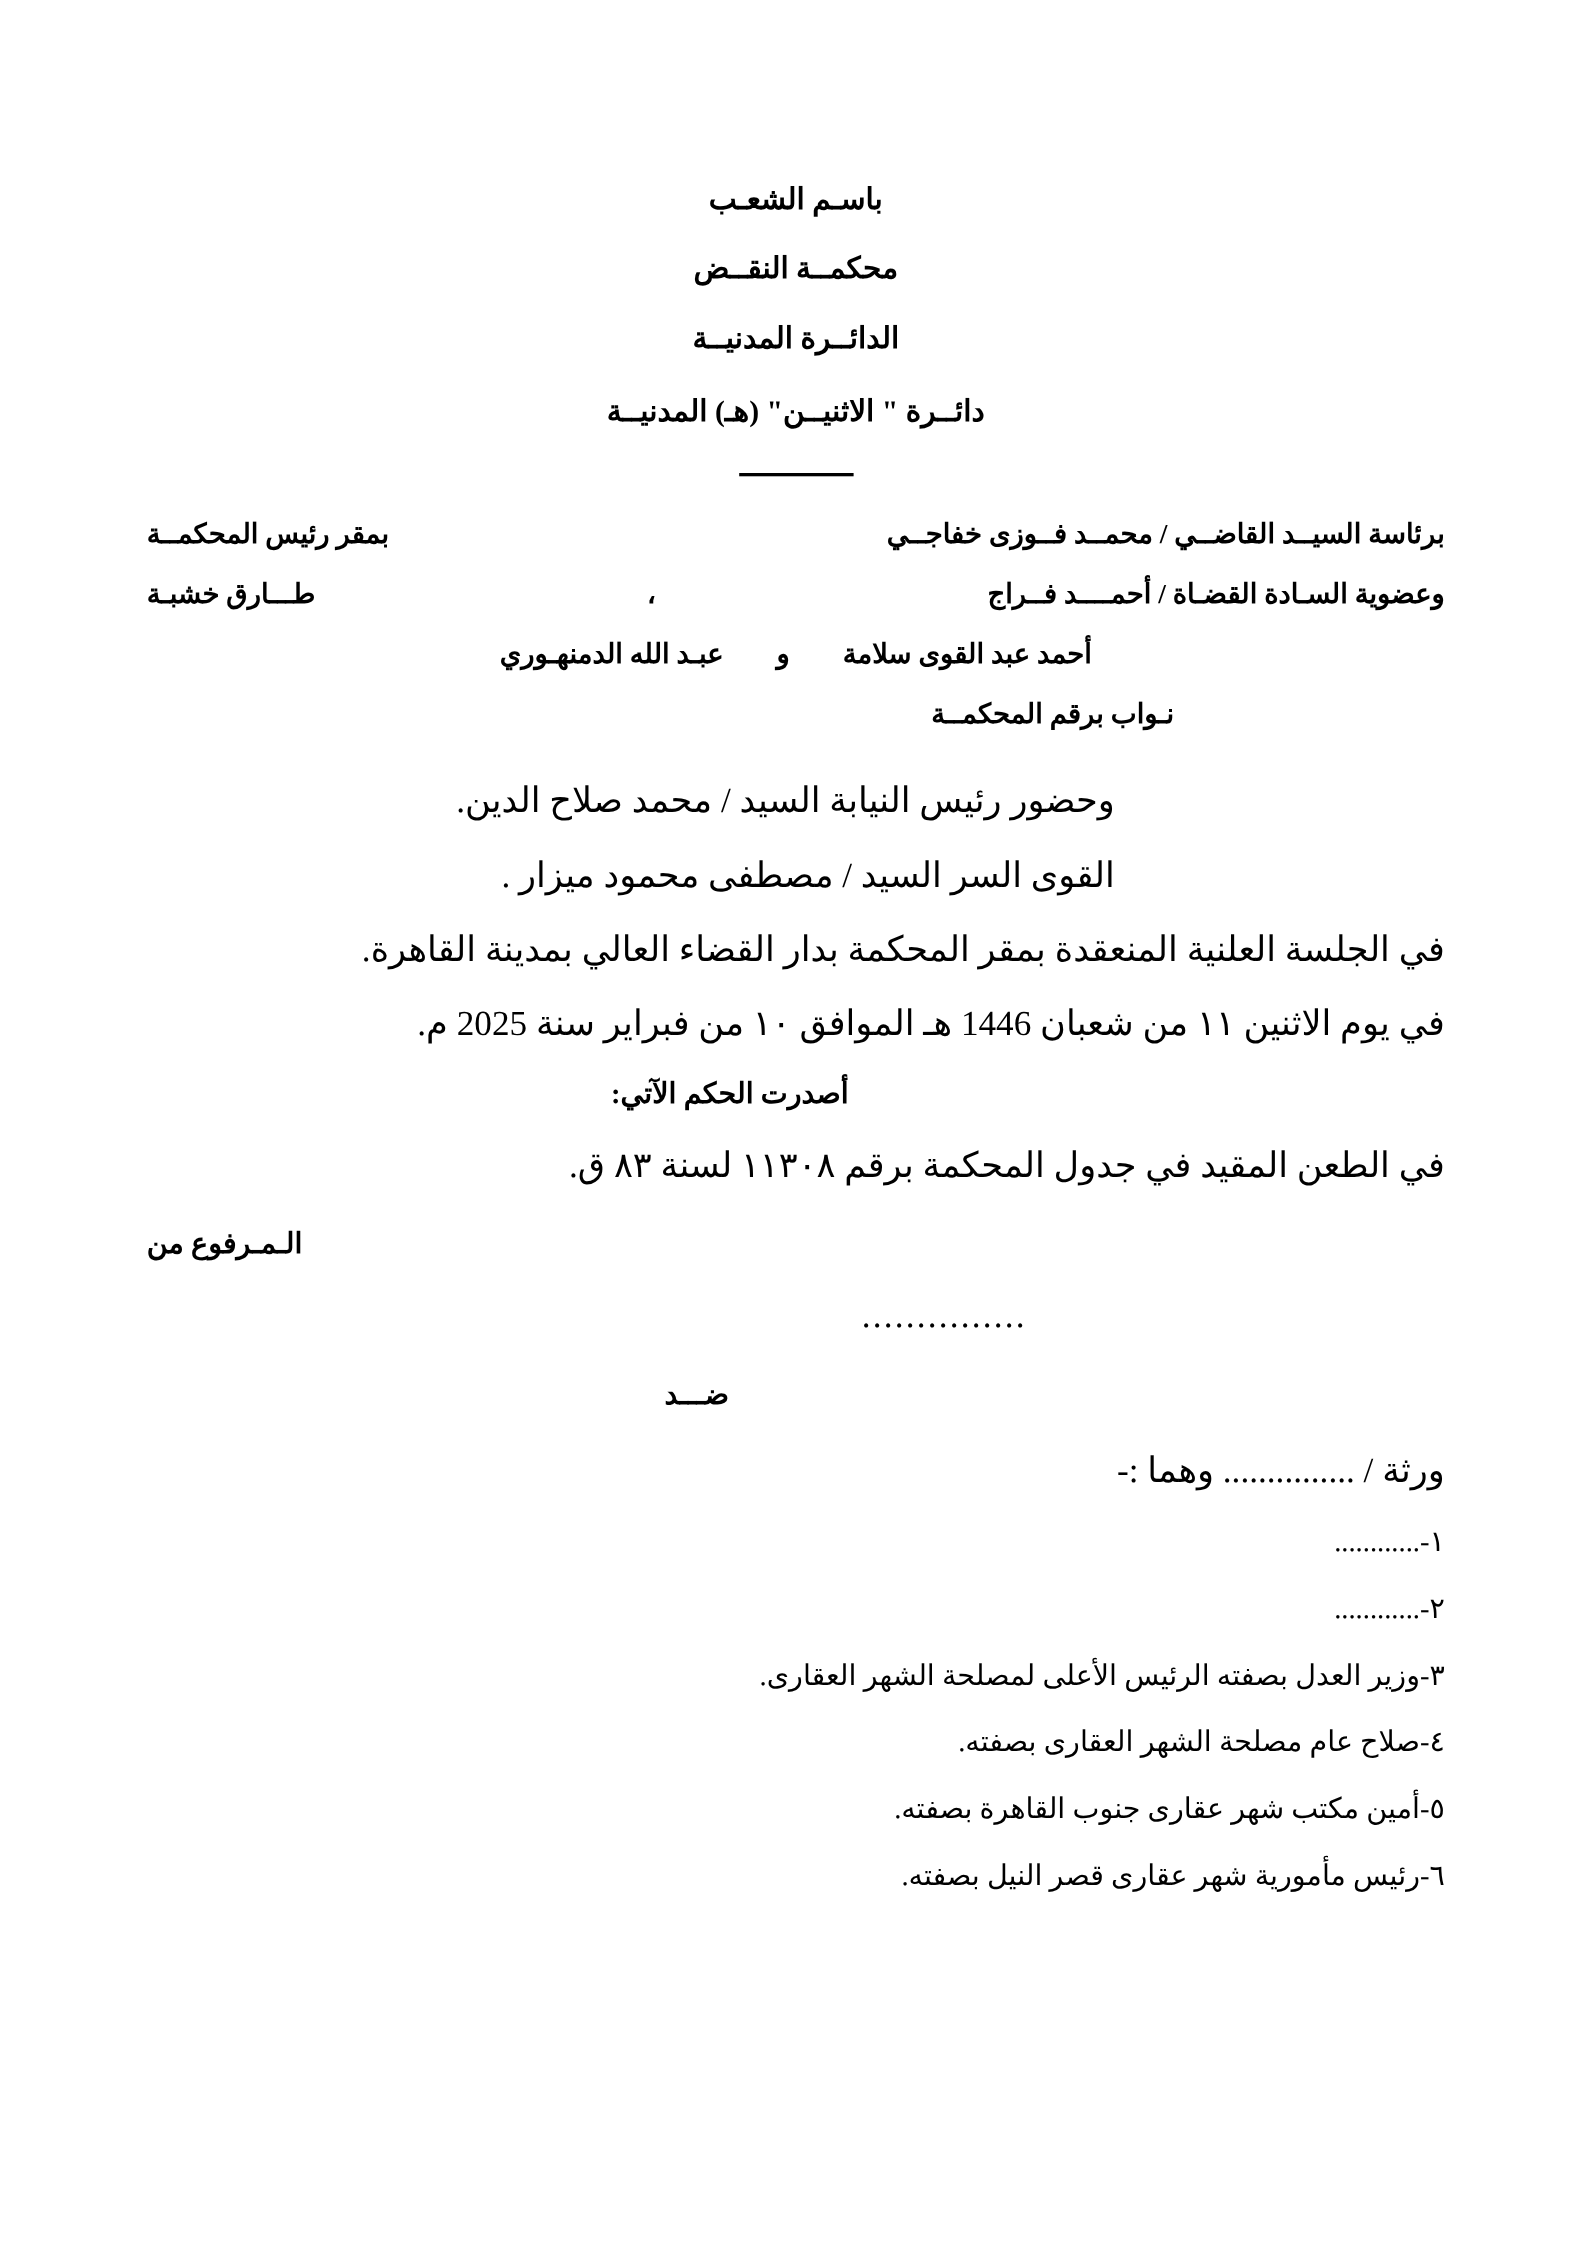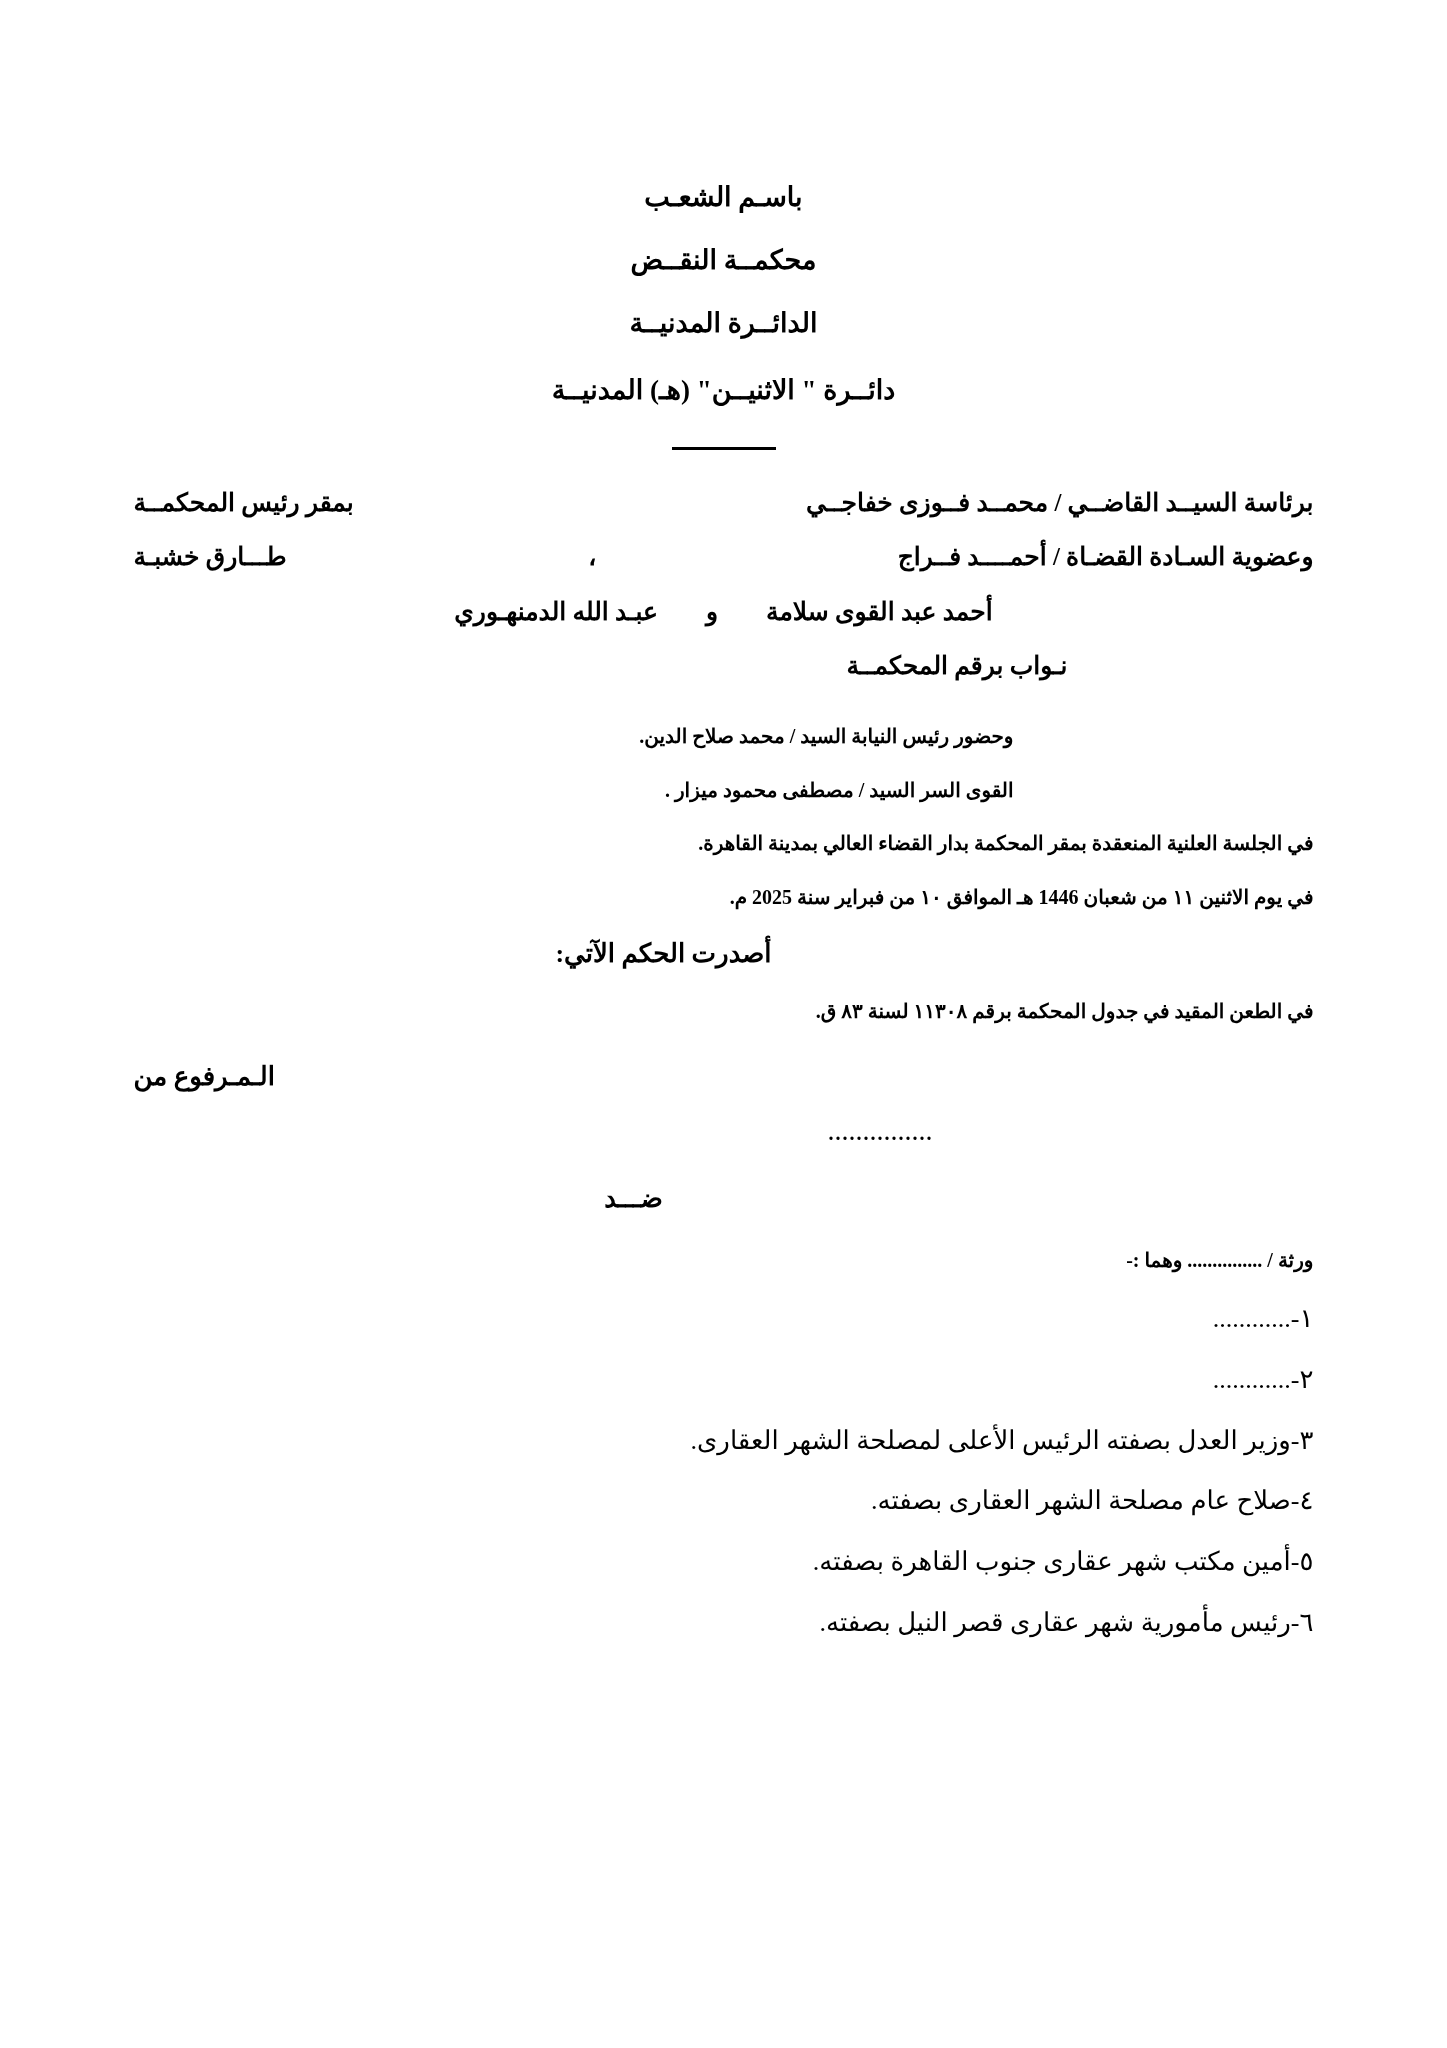--- a/index.html
+++ b/index.html
@@ -9,21 +9,21 @@
   }
 
   .page {
     position: relative;
     width: 1447px;
     height: 2048px;
     margin: 0 auto;
     background: #ffffff;
     color: #000000;
     box-sizing: border-box;
-    padding: 16px;
+    padding: 0;
     overflow: hidden;
   }
 
   
   .header-block {
     margin-top: 168px;
     text-align: center;
   }
 
   .header-line {
@@ -94,22 +94,22 @@
   
   .body-block {
     margin: 0 auto;
     width: 1180px;
     box-sizing: border-box;
     margin-top: 46px;
   }
 
   .para {
     font-family: "Liberation Serif", "DejaVu Serif", serif;
-    font-weight: 700;
-    font-size: 20px;
+    font-weight: 400;
+    font-size: 32px;
     line-height: 1.18;
     direction: rtl;
     text-align: right;
     color: #000;
     margin: 0 0 30px 0;
     white-space: normal;
   }
 
   .para.indent-ctr {
     padding-right: 300px;

